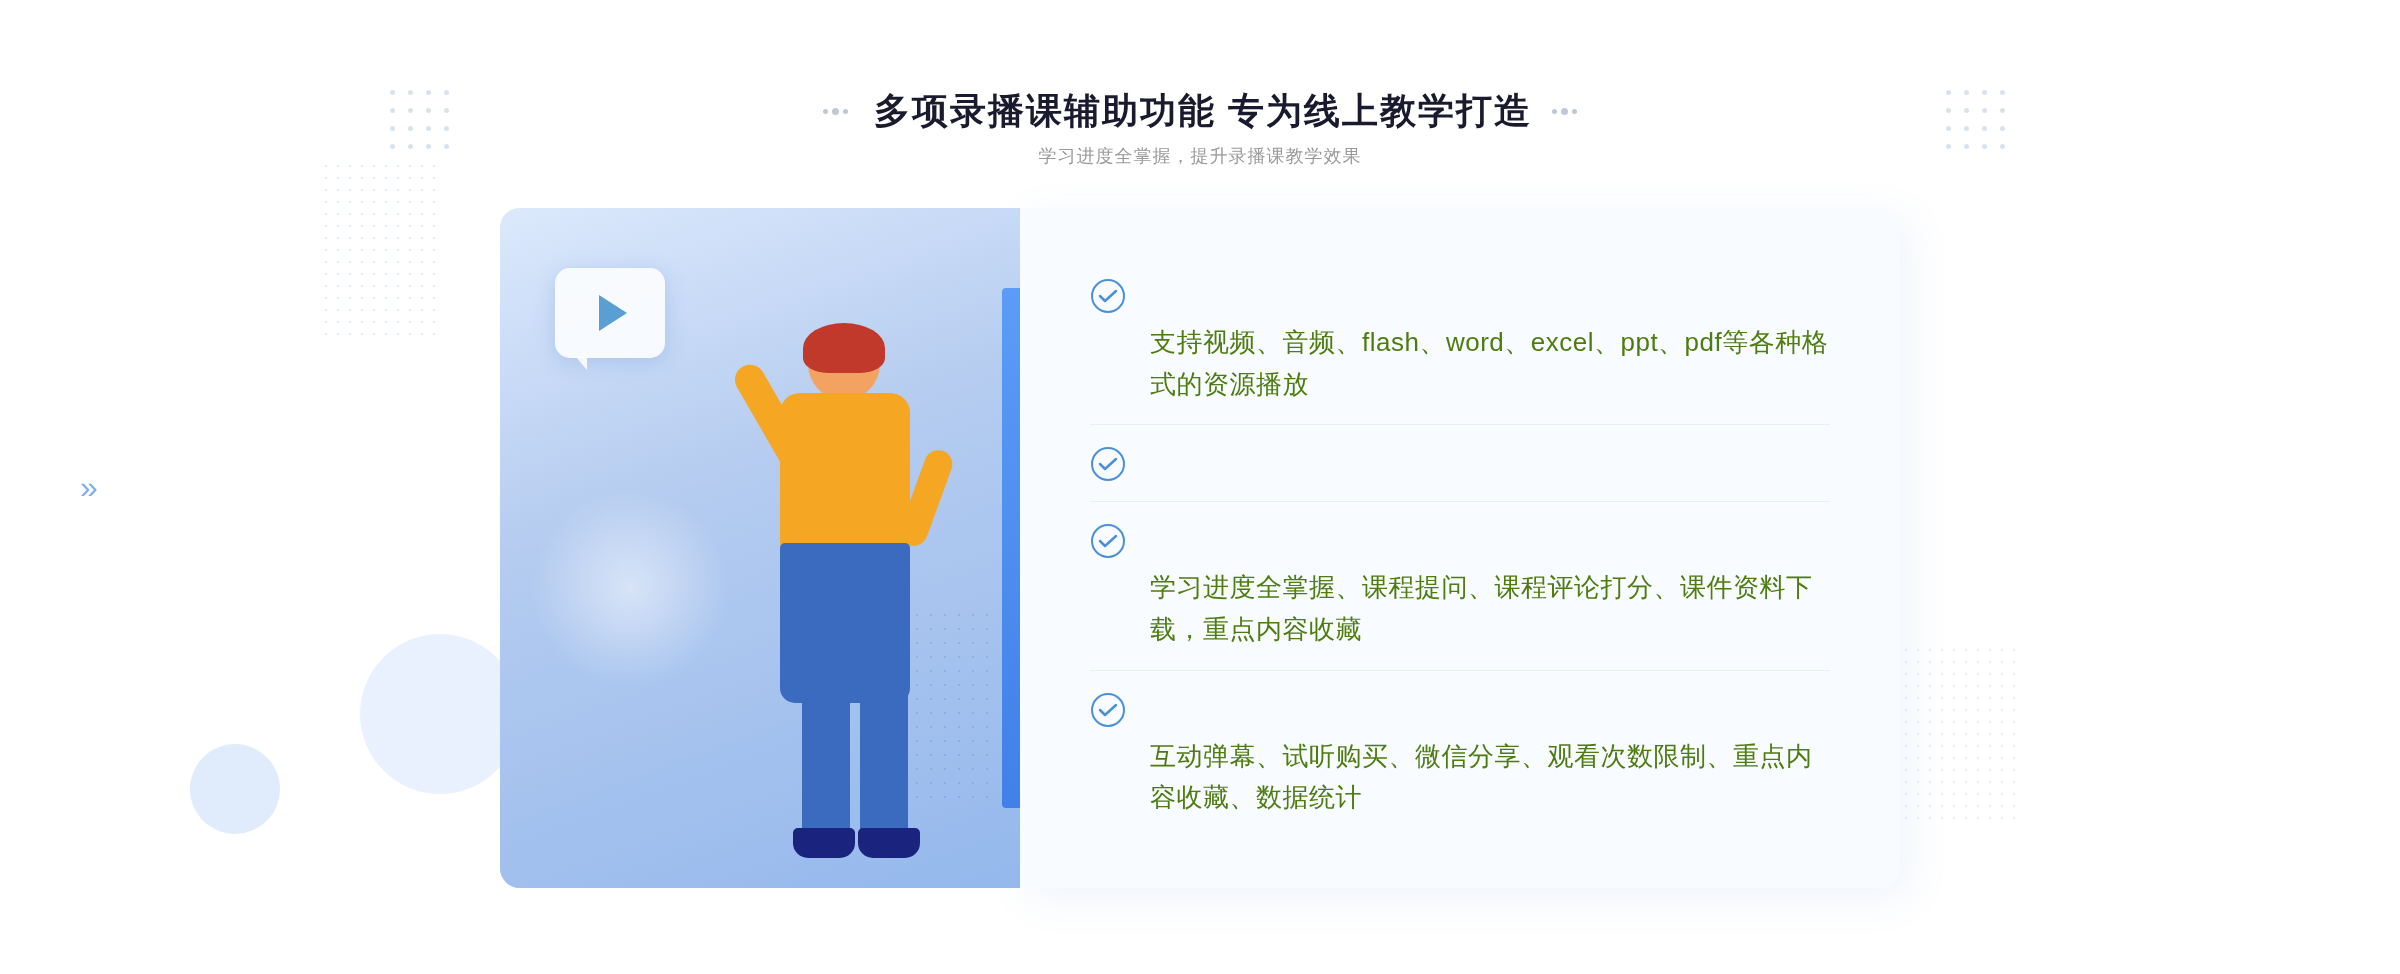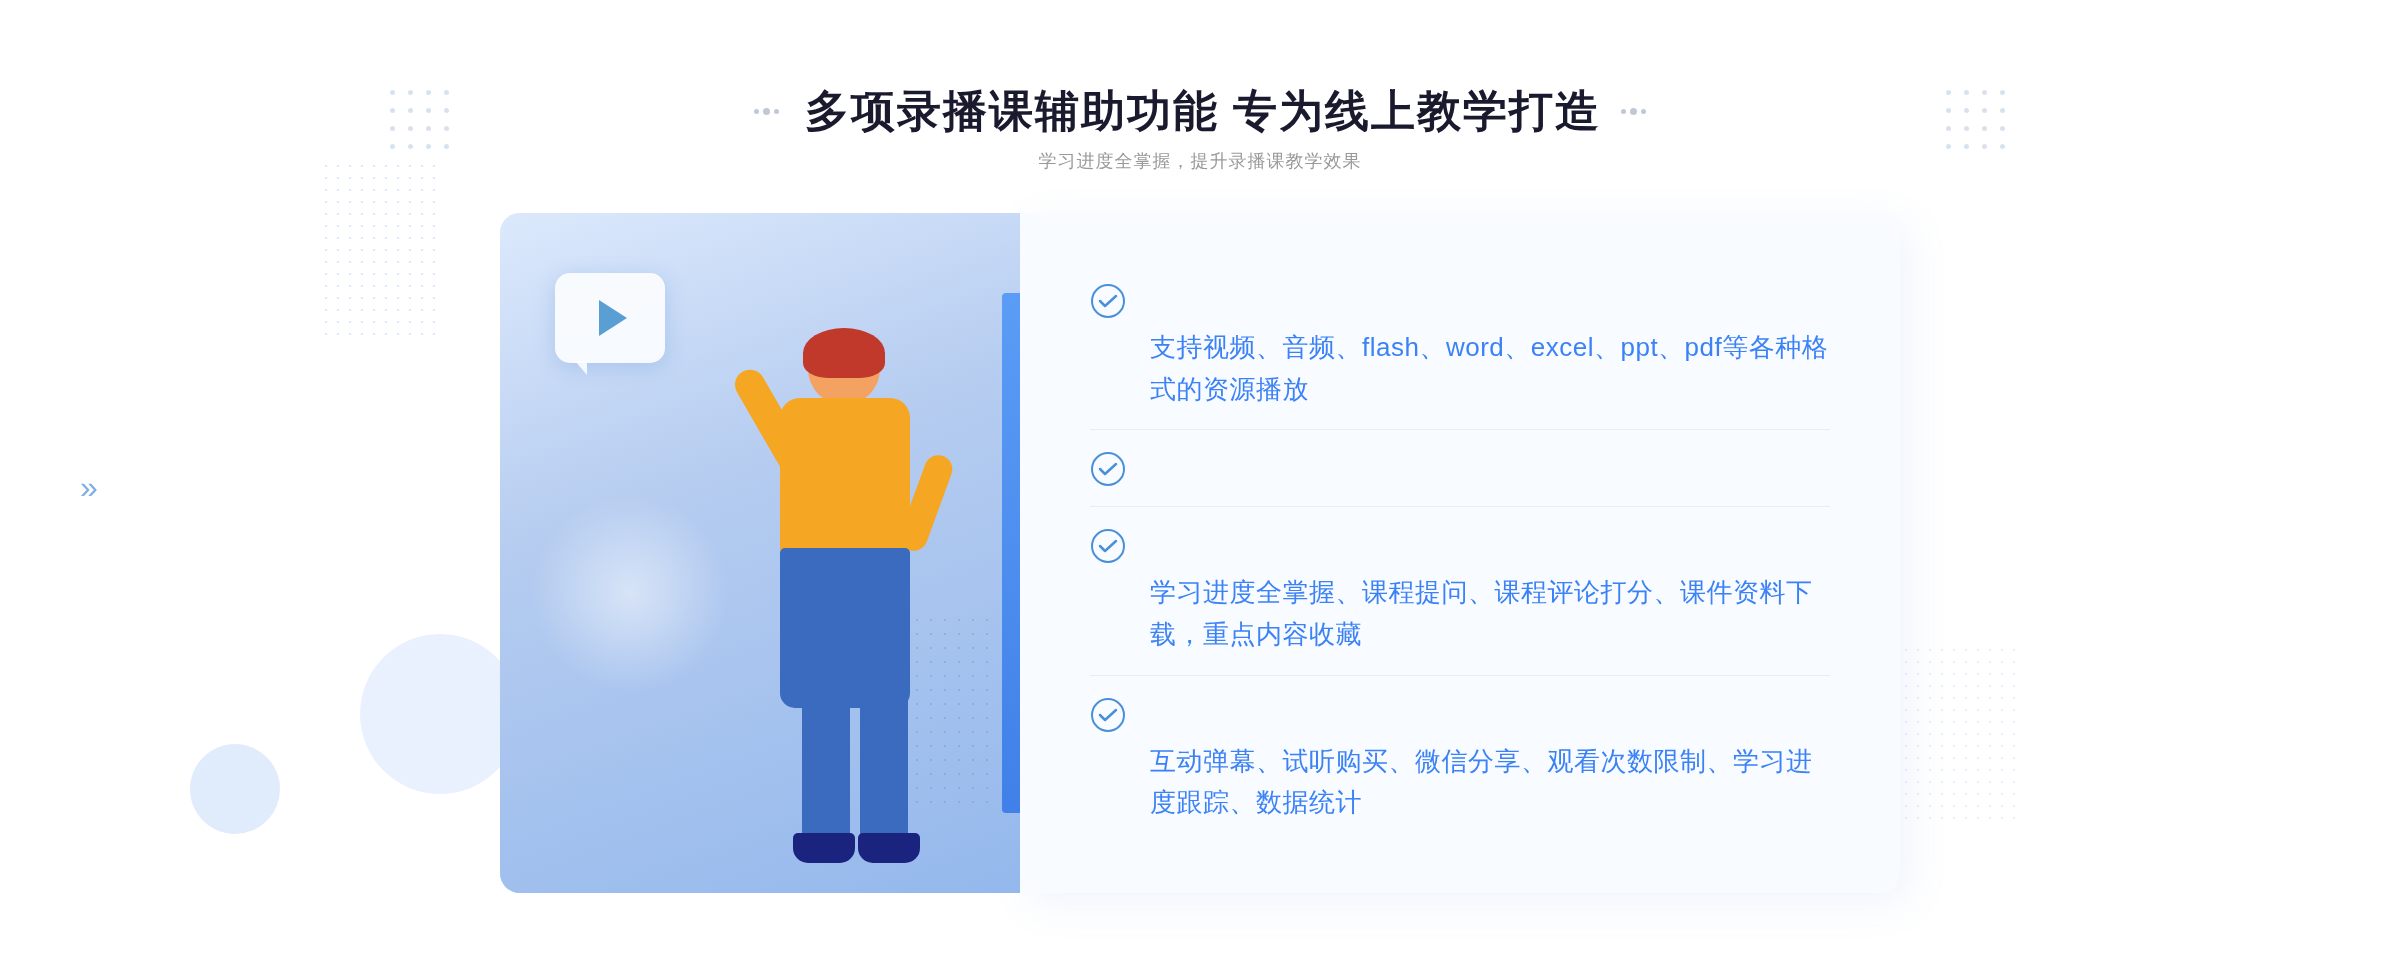--- a/index.html
+++ b/index.html
@@ -102,21 +102,21 @@
       background: #c0c8d8;
       border-radius: 50%;
     }
 
     .title-decorator span:nth-child(2) {
       width: 7px;
       height: 7px;
     }
 
     .main-title {
-      font-size: 44px;
+      font-size: 36px;
       font-weight: 600;
       color: #1a1a2e;
       letter-spacing: 2px;
       margin-left: 6px;
     }
 
     .sub-title {
       font-size: 18px;
       color: #999;
       margin-top: 8px;
@@ -375,21 +375,21 @@
       margin-top: 2px;
     }
 
     .check-icon svg {
       width: 36px;
       height: 36px;
     }
 
     .feature-text {
       font-size: 26px;
-      color: #3b82f6;
+      color: #4d7c0f;
       line-height: 1.6;
       letter-spacing: 0.5px;
       margin-top: 46px;
     }
 
     .feature-divider {
       height: 1px;
       background: #e8eef8;
       margin: 0 0;
     }
@@ -552,17 +552,17 @@
 
     <div class="feature-divider"></div>
 
     <div class="feature-item">
       <div class="check-icon">
         <svg viewBox="0 0 36 36" fill="none" xmlns="http://www.w3.org/2000/svg">
           <circle cx="18" cy="18" r="16" stroke="#4a90d9" stroke-width="2" fill="none"></circle>
           <path d="M10 18 L15 23 L26 13" stroke="#4a90d9" stroke-width="2.5" stroke-linecap="round" stroke-linejoin="round" fill="none"></path>
         </svg>
       </div>
-      <span class="feature-text">互动弹幕、试听购买、微信分享、观看次数限制、学习进度跟踪、数据统计</span>
+      <span class="feature-text">互动弹幕、试听购买、微信分享、观看次数限制、重点内容收藏、数据统计</span>
     </div>
 
   </div>
 </div>
 
 </body></html>

